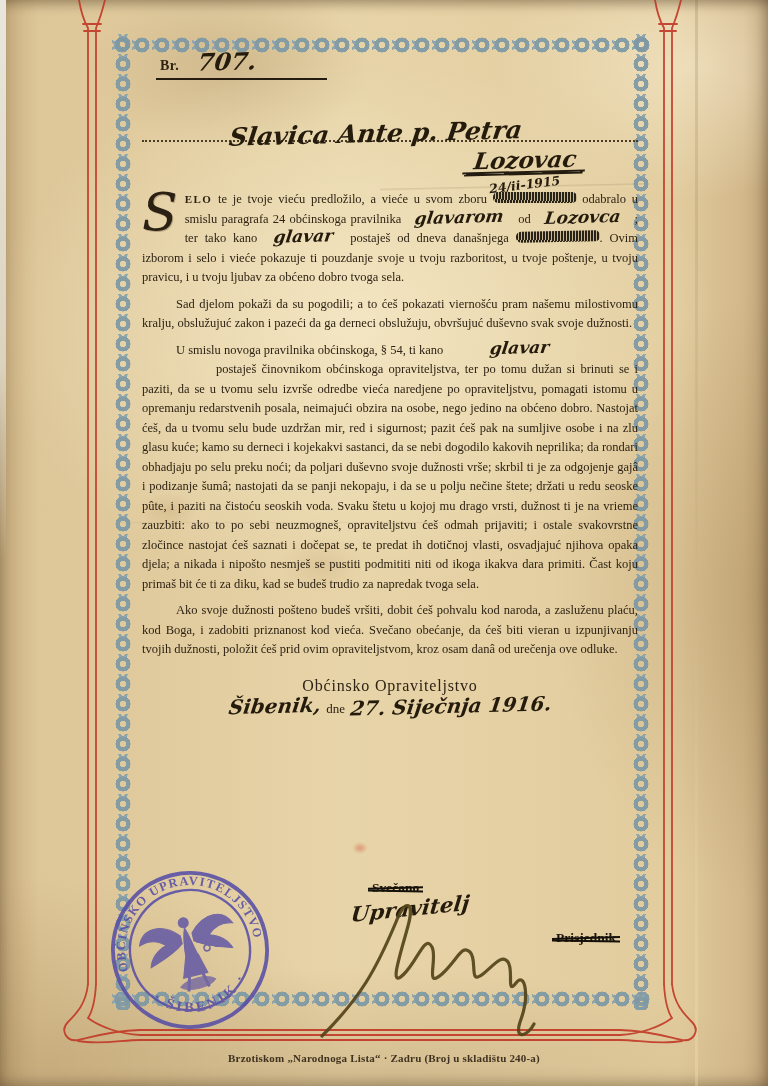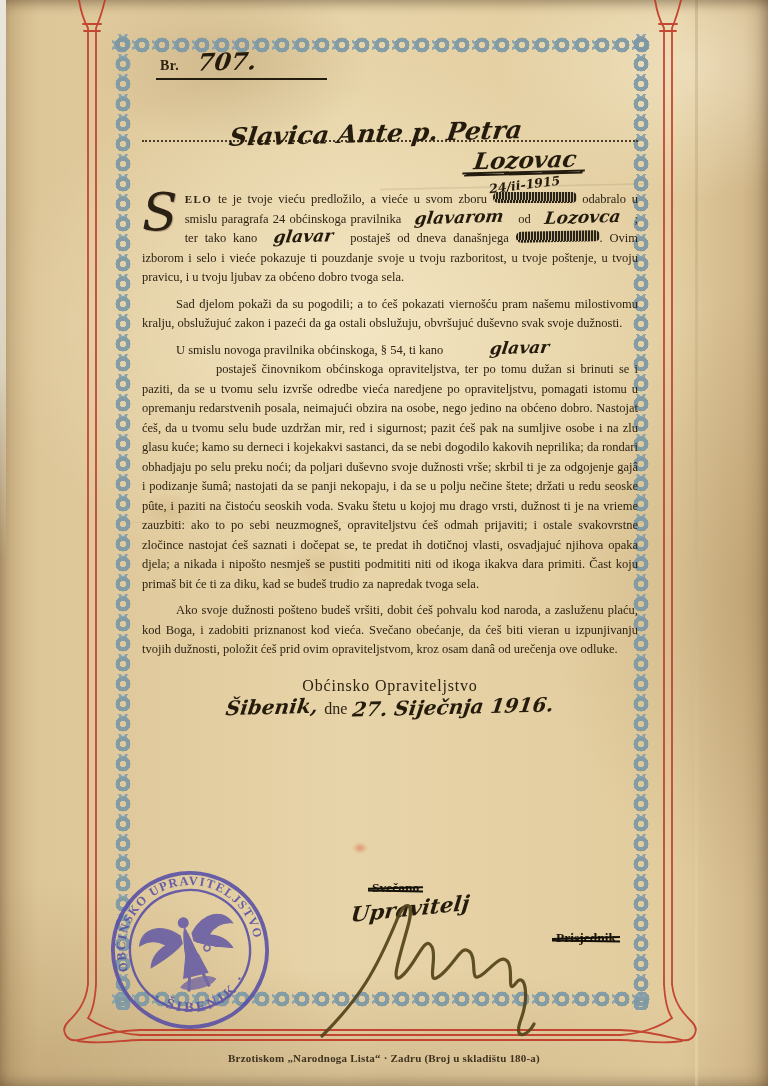--- a/index.html
+++ b/index.html
@@ -61,21 +61,21 @@
   .name-value{position:absolute;left:88px;bottom:-4px;font-size:25px;white-space:nowrap;}
   .place-row{text-align:right;padding:8px 52px 2px 0;}
   .place-value{font-size:23px;border-bottom:2px solid #241c10;box-shadow:0 4px 0 -2px #241c10;padding:0 10px 1px;}
   p.doc{margin:0 0 7px 0;}
   p.indent{text-indent:34px;}
   .seg-dropcap{float:left;font-family:"DejaVu Serif",serif;font-style:italic;font-size:52px;
     line-height:40px;padding:2px 7px 0 0;color:#2a2014;text-shadow:1px 1px 0 rgba(90,70,40,.35);}
   .seg-smallcaps{font-size:11px;letter-spacing:1.5px;font-weight:bold;}
   .seg-hw{font-family:"DejaVu Serif",serif;font-style:italic;font-weight:bold;color:#241b0d;
     display:inline-block;transform:skewX(-9deg) rotate(-1.5deg);font-size:17px;line-height:10px;margin:0 10px;}
-  .seg-psmall{font-size:16px;}
+  .seg-psmall{font-size:13px;}
   .seg-scrib{display:inline-block;width:84px;height:11px;vertical-align:baseline;border-radius:5px;
     background:repeating-linear-gradient(94deg,rgba(20,14,6,.9) 0 2px,rgba(20,14,6,.15) 2px 3px);
     transform:rotate(-1deg);}
   .seg-scrib-note{position:relative;display:inline-block;width:84px;height:11px;border-radius:5px;
     background:repeating-linear-gradient(94deg,rgba(20,14,6,.9) 0 2px,rgba(20,14,6,.15) 2px 3px);}
   .hw-note{position:absolute;left:-4px;top:-17px;font-family:"DejaVu Serif",serif;font-style:italic;
     font-weight:bold;font-size:12.5px;white-space:nowrap;transform:rotate(-7deg);color:#241b0d;}
   .seg-ind{display:inline-block;width:74px;}
   .office-title{text-align:center;font-size:16px;letter-spacing:.8px;margin:16px 0 4px 0;}
   .dateline{text-align:center;margin-top:2px;}
@@ -142,21 +142,21 @@
     </div>
 
     <div class="name-row">
       <span class="name-value hw">Slavica Ante p. Petra</span>
     </div>
     <div class="place-row">
       <span class="place-value hw">Lozovac</span>
     </div>
 
     <p class="doc" style="margin-top:14px;"><span class="seg seg-dropcap">S</span><span class="seg seg-smallcaps">ELO</span><span class="seg seg-p"> te je tvoje vieću predložilo, a vieće u svom zboru </span><span class="seg seg-scrib-note"><span class="hw-note">24/ii-1915</span></span><span class="seg seg-p"> odabralo u smislu paragrafa 24 obćinskoga pravilnika </span><span class="seg seg-hw">glavarom</span><span class="seg seg-p"> od </span><span class="seg seg-hw">Lozovca</span><span class="seg seg-p"> ; ter tako kano </span><span class="seg seg-hw">glavar</span><span class="seg seg-p"> postaješ od dneva današnjega </span><span class="seg seg-scrib"></span><span class="seg seg-p">. Ovim izborom i selo i vieće pokazuje ti pouzdanje svoje u tvoju razboritost, u tvoje poštenje, u tvoju pravicu, i u tvoju ljubav za obćeno dobro tvoga sela.</span></p>
-    <p class="doc indent"><span class="seg seg-p">Sad djelom pokaži da su pogodili; a to ćeš pokazati viernošću pram našemu milostivomu kralju, obslužujuć zakon i pazeći da ga ostali obslužuju, obvršujuć duševno svak svoje dužnosti.</span></p>
+    <p class="doc indent"><span class="seg seg-p">Sad djelom pokaži da su pogodili; a to ćeš pokazati viernošću pram našemu milostivomu kralju, obslužujuć zakon i pazeći da ga derneci obslužuju, obvršujuć duševno svak svoje dužnosti.</span></p>
     <p class="doc indent"><span class="seg seg-p">U smislu novoga pravilnika obćinskoga, § 54, ti kano </span><span class="seg seg-hw">glavar</span><br><span class="seg seg-ind"></span><span class="seg seg-p">postaješ činovnikom obćinskoga opraviteljstva, ter po tomu dužan si brinuti se i paziti, da se u tvomu selu izvrše odredbe vieća naredjene po opraviteljstvu, pomagati istomu u opremanju redarstvenih posala, neimajući obzira na osobe, nego jedino na obćeno dobro. Nastojat ćeš, da u tvomu selu bude uzdržan mir, red i sigurnost; pazit ćeš pak na sumljive osobe i na zlu glasu kuće; kamo su derneci i kojekakvi sastanci, da se nebi dogodilo kakovih neprilika; da rondari obhadjaju po selu preku noći; da poljari duševno svoje dužnosti vrše; skrbil ti je za odgojenje gajâ i podizanje šumâ; nastojati da se panji nekopaju, i da se u polju nečine štete; držati u redu seoske pûte, i paziti na čistoću seoskih voda. Svaku štetu u kojoj mu drago vrsti, dužnost ti je na vrieme zauzbiti: ako to po sebi neuzmogneš, opraviteljstvu ćeš odmah prijaviti; i ostale svakovrstne zločince nastojat ćeš saznati i dočepat se, te predat ih dotičnoj vlasti, osvadjajuć njihova opaka djela; a nikada i nipošto nesmješ se pustiti podmititi niti od ikoga ikakva dara primiti. Čast koju primaš bit će ti za diku, kad se budeš trudio za napredak tvoga sela.</span></p>
     <p class="doc indent"><span class="seg seg-p">Ako svoje dužnosti pošteno budeš vršiti, dobit ćeš pohvalu kod naroda, a zasluženu plaću, kod Boga, i zadobiti priznanost kod vieća. Svečano obećanje, da ćeš biti vieran u izpunjivanju tvojih dužnosti, položit ćeš prid ovim opraviteljstvom, kroz osam danâ od urečenja ove odluke.</span></p>
 
     <div class="office-title">Obćinsko Opraviteljstvo</div>
     <div class="dateline"><span class="seg seg-hw">Šibenik,</span><span class="seg seg-psmall">dne</span><span class="seg seg-hw">27. Siječnja 1916.</span></div>
   </div>
 
   <div class="red-smudge"></div>
 
   <div class="struck struck-left">Svečano</div>
@@ -193,14 +193,14 @@
       <path d="M80,70 C64,52 44,54 38,70 C50,66 58,70 64,76 C54,78 46,86 44,94 C56,90 70,86 80,78 Z"></path>
       <path d="M92,70 C108,52 128,54 134,70 C122,66 114,70 108,76 C118,78 126,86 128,94 C116,90 102,86 92,78 Z"></path>
       <path d="M94,80 L108,75" stroke-width="2" fill="none"></path>
       <path d="M108,75 L103,85 M108,75 L114,83" stroke-width="1.5" fill="none"></path>
       <circle cx="103" cy="88" r="3" fill="none" stroke-width="1.5"></circle>
       <circle cx="114" cy="86" r="3" fill="none" stroke-width="1.5"></circle>
       <path d="M68,120 C76,113 96,113 104,120 C97,127 74,127 68,120 Z" opacity="0.8"></path>
     </g>
   </svg>
 
-  <div class="footer">Brzotiskom „Narodnoga Lista“ · Zadru (Broj u skladištu 180-a)</div>
+  <div class="footer">Brzotiskom „Narodnoga Lista“ · Zadru (Broj u skladištu 240-a)</div>
 </div>
 
 </body></html>

